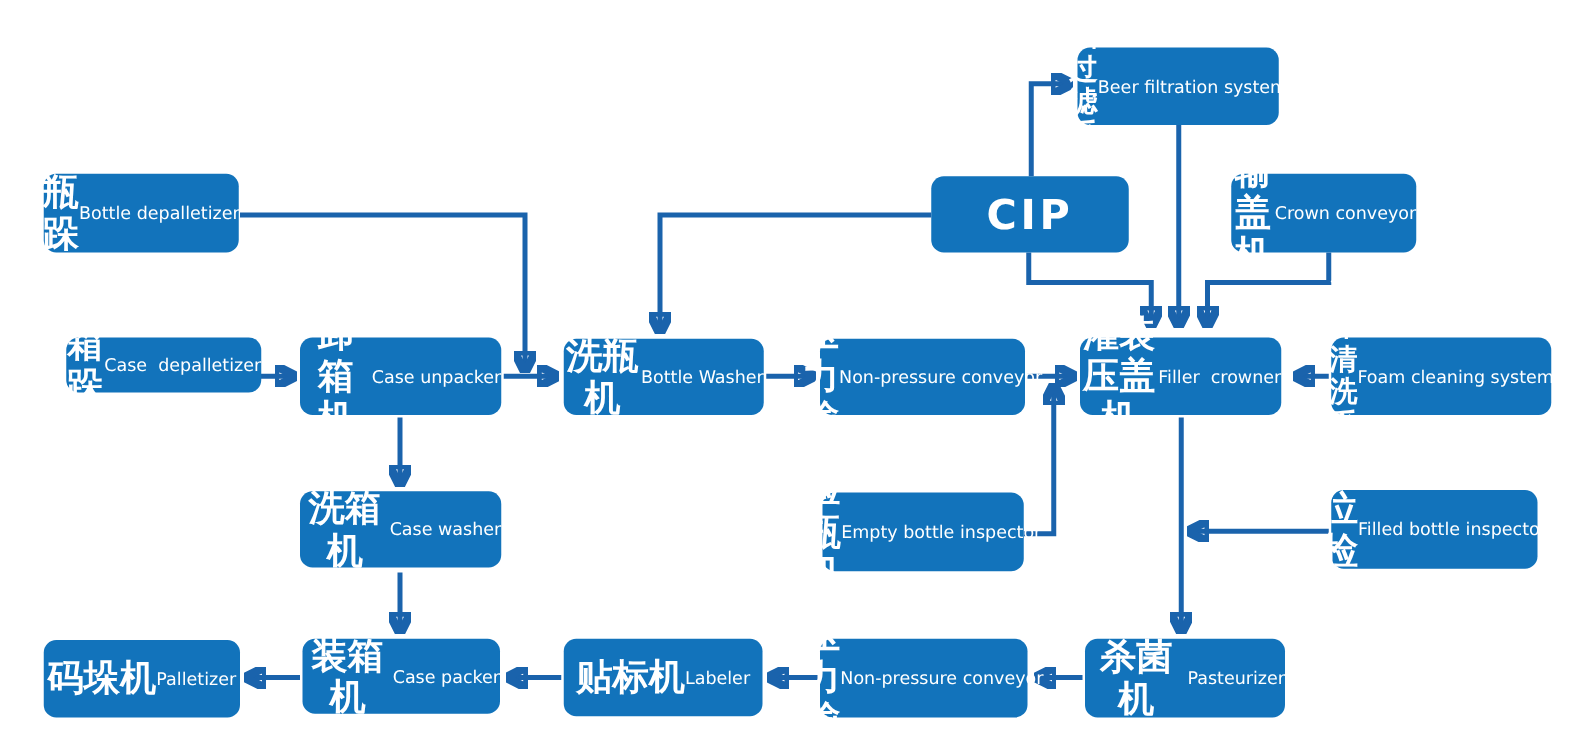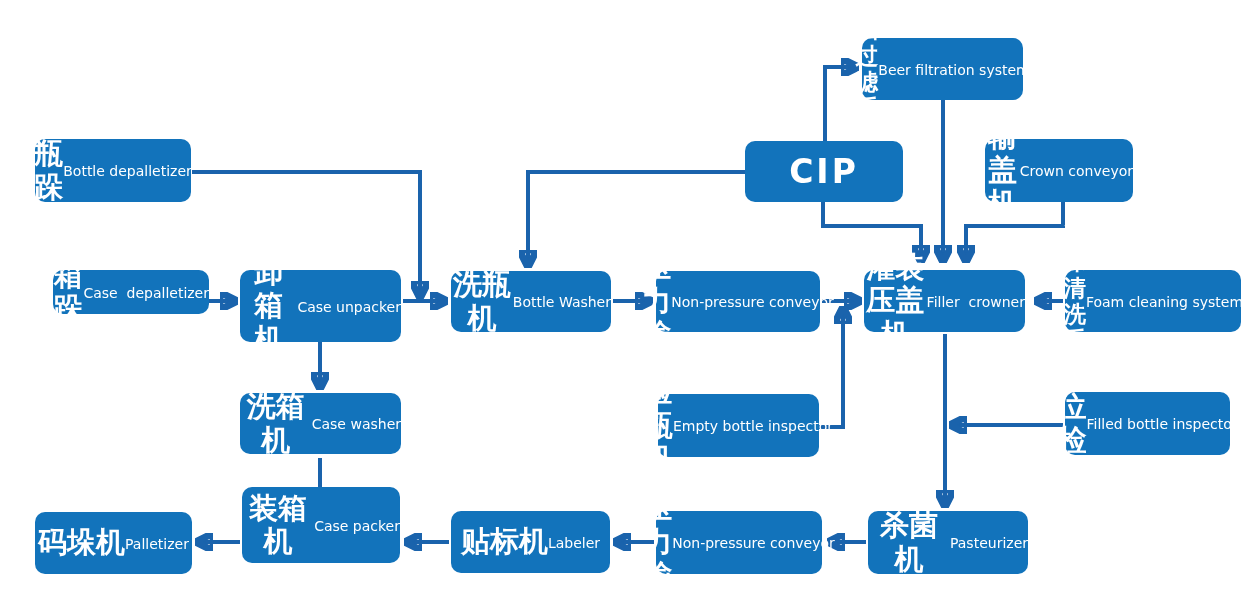--- a/index.html
+++ b/index.html
@@ -51,21 +51,21 @@
   <div class="node" style="left:35px;top:139px;width:156px;height:63px">
     <div class="zh">卸瓶跺机</div>
     <div class="en">Bottle depalletizer</div>
   </div>
 
   <div class="node" style="left:53px;top:270px;width:156px;height:44px">
     <div class="zh">卸箱跺机</div>
     <div class="en">Case  depalletizer</div>
   </div>
 
-  <div class="node" style="left:240px;top:270px;width:161px;height:72px">
+  <div class="node" style="left:240px;top:270px;width:161px;height:62px">
     <div class="zh">卸箱机</div>
     <div class="en">Case unpacker</div>
   </div>
 
   <div class="node" style="left:451px;top:271px;width:160px;height:61px">
     <div class="zh">洗瓶机</div>
     <div class="en">Bottle Washer</div>
   </div>
 
   <div class="node" style="left:656px;top:271px;width:164px;height:61px">
@@ -110,21 +110,21 @@
   <div class="node" style="left:1065px;top:392px;width:165px;height:63px">
     <div class="zh">液位检测</div>
     <div class="en">Filled bottle inspector</div>
   </div>
 
   <div class="node" style="left:35px;top:512px;width:157px;height:62px">
     <div class="zh">码垛机</div>
     <div class="en">Palletizer</div>
   </div>
 
-  <div class="node" style="left:242px;top:487px;width:158px;height:76px">
+  <div class="node" style="left:242px;top:511px;width:158px;height:60px">
     <div class="zh">装箱机</div>
     <div class="en">Case packer</div>
   </div>
 
   <div class="node" style="left:451px;top:511px;width:159px;height:62px">
     <div class="zh">贴标机</div>
     <div class="en">Labeler</div>
   </div>
 
   <div class="node" style="left:656px;top:511px;width:166px;height:63px">

